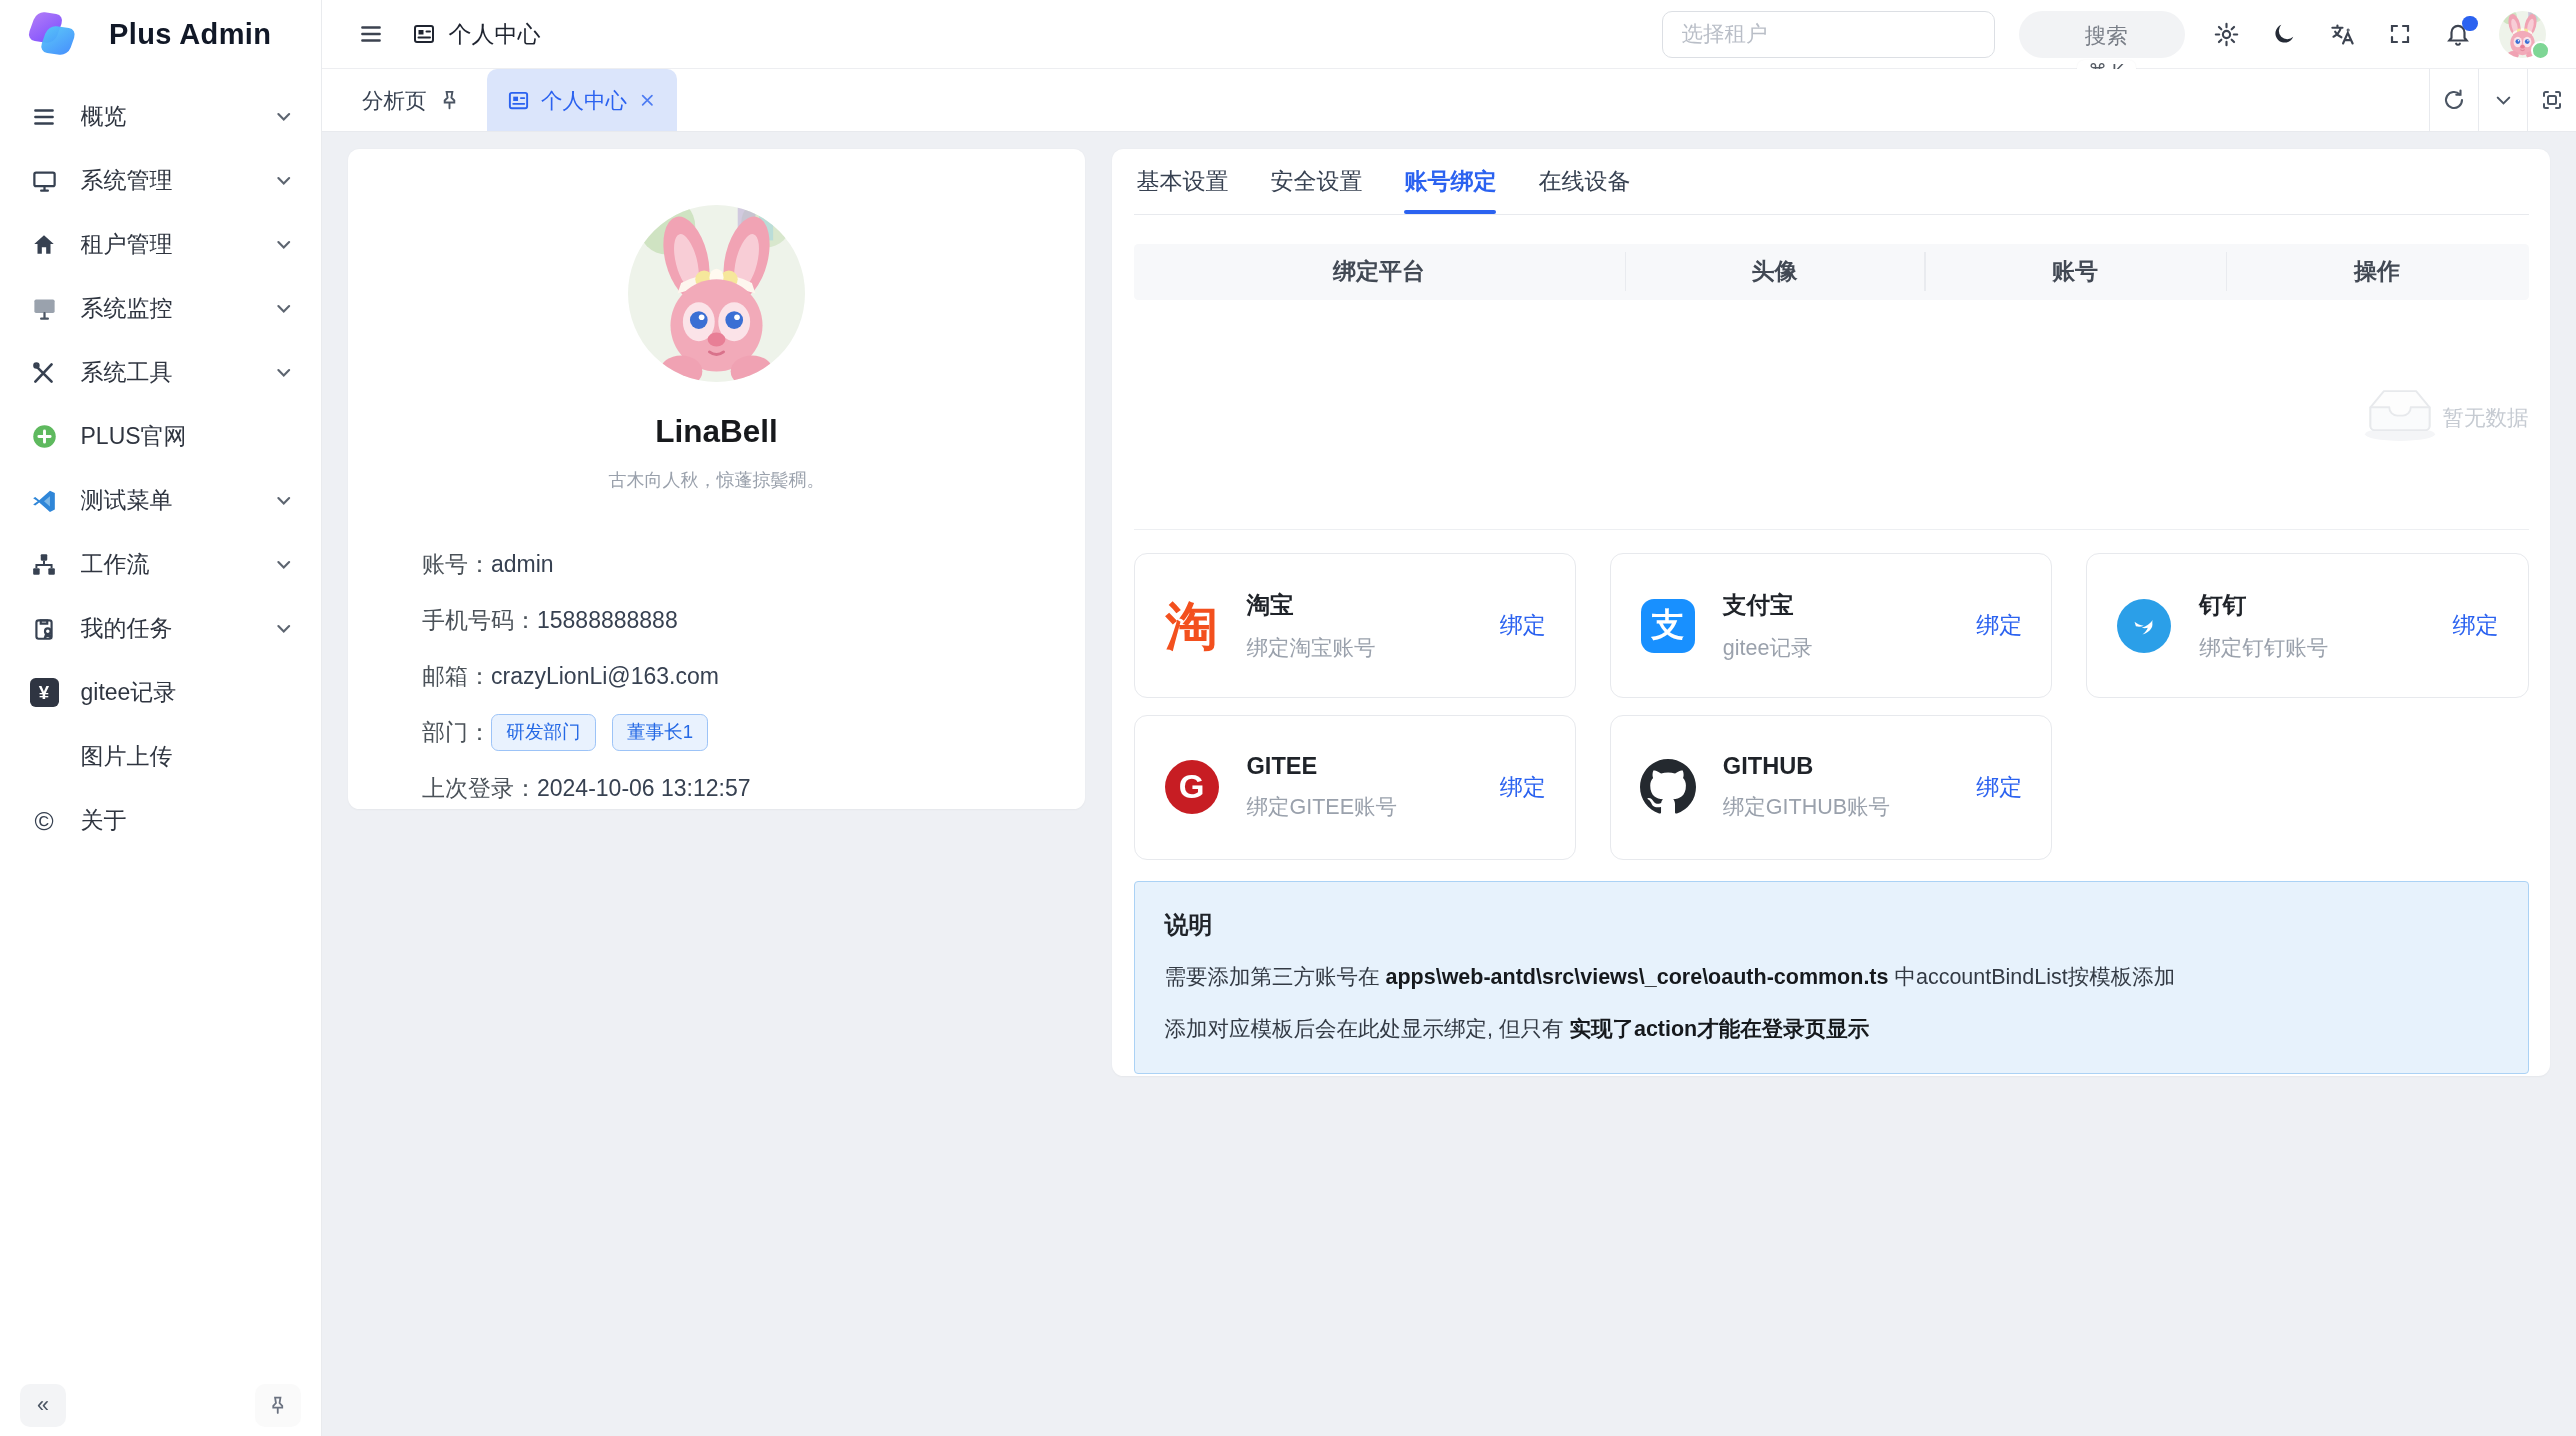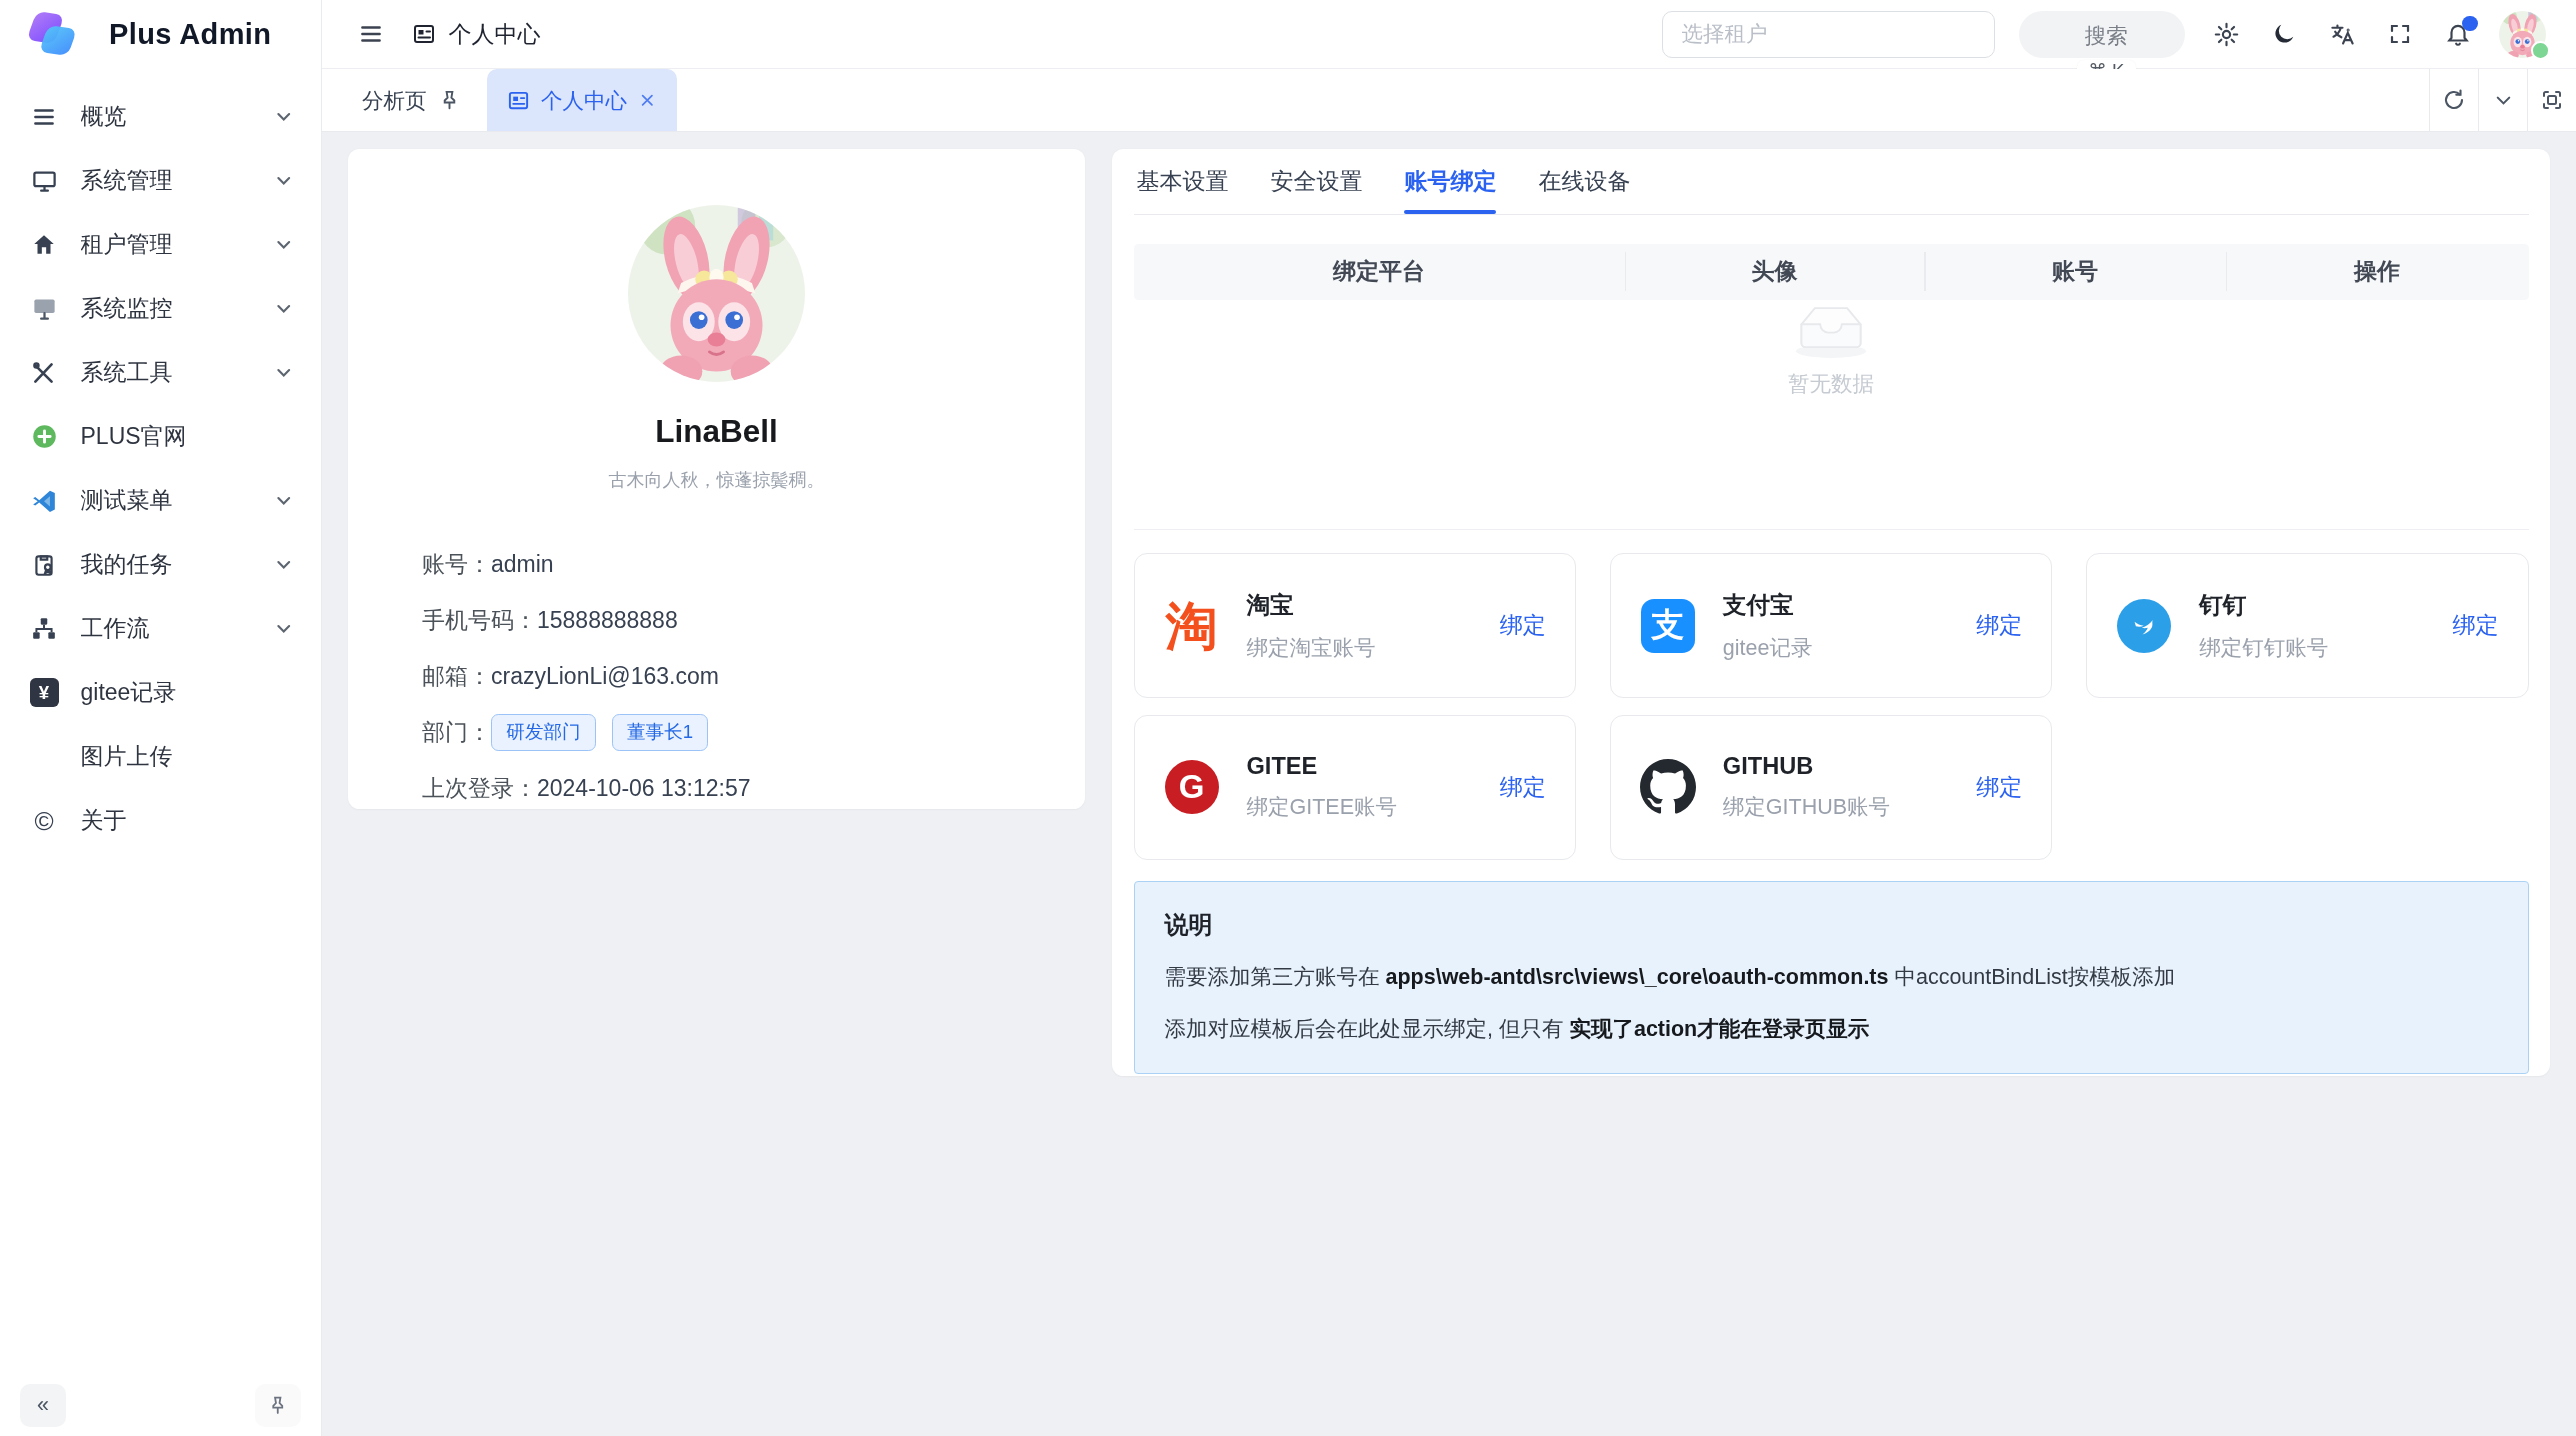--- a/index.html
+++ b/index.html
@@ -83,22 +83,22 @@
   .ptab { font-size:23px; color:#374151; cursor:pointer; position:relative; height:100%; display:flex; align-items:center; }
   .ptab.active { color:#2b62f0; font-weight:600; }
   .ptab.active::after { content:""; position:absolute; left:0; right:0; bottom:-0.7px; height:4.3px; background:#2b62f0; border-radius:2.1px; }
 
   .bind-table { margin-top:29px; }
   .t-head { display:flex; height:56px; background:#f7f8fa; align-items:center; border-radius:4.3px; }
   .t-cell { text-align:center; font-size:23px; color:#424954; font-weight:600; position:relative; }
   .t-cell:nth-child(1){ width:35.2%; } .t-cell:nth-child(2){ width:21.5%; }
   .t-cell:nth-child(3){ width:21.6%; } .t-cell:nth-child(4){ width:21.7%; }
   .t-cell + .t-cell::before { content:""; position:absolute; left:0; top:-3.6px; bottom:-3.6px; width:1.4px; background:#e9ebef; }
-  .t-body { height:230px; border-bottom:1.4px solid #edeff2; display:flex; flex-direction:column;
-    align-items:center; justify-content:flex-start; }
+  .t-body { height:230px; border-bottom:1.4px solid #edeff2; display:flex; flex-direction:row;
+    align-items:center; justify-content:flex-end; }
   .empty-text { font-size:21.5px; color:#c6cbd2; margin-top:7.2px; }
 
   .bind-grid { margin-top:23.6px; display:grid; grid-template-columns:repeat(3,1fr); gap:16.5px 34px; }
   .bind-card { height:145px; border:1.4px solid #e7e9ed; border-radius:13px; display:flex; align-items:center;
     padding:0 29px; gap:27px; background:#fff; }
   .bc-icon { width:56px; height:56px; flex:none; display:flex; align-items:center; justify-content:center; }
   .bc-text { flex:1; min-width:0; }
   .bc-title { font-size:23.6px; font-weight:600; color:#1f2329; margin-bottom:11.4px; }
   .bc-desc { font-size:21.5px; color:#9aa1ac; }
   .bc-action { font-size:23px; color:#2b62f0; cursor:pointer; flex:none; }
@@ -255,45 +255,45 @@
         <span class="mi-label">测试菜单</span>
         <span class="mi-chevron">
             <svg viewBox="0 0 24 24" fill="none" stroke="currentColor" stroke-width="2.4" stroke-linecap="round">
               <path d="M6 9l6 6 6-6"></path>
             </svg>
           </span>
       </div>
 
       <div class="menu-item">
         <span class="mi-icon">
+          <svg width="26" height="26" viewBox="0 0 24 24" fill="#374151">
+              <rect x="9" y="2" width="6" height="6" rx="1"></rect>
+              <rect x="2" y="15" width="6" height="6" rx="1"></rect>
+              <rect x="16" y="15" width="6" height="6" rx="1"></rect>
+              <path d="M12 8v4M5 15v-3h14v3M12 8v4" stroke="#374151" stroke-width="1.8" fill="none"></path>
+            </svg>
+        </span>
+        <span class="mi-label">工作流</span>
+        <span class="mi-chevron">
+            <svg viewBox="0 0 24 24" fill="none" stroke="currentColor" stroke-width="2.4" stroke-linecap="round">
+              <path d="M6 9l6 6 6-6"></path>
+            </svg>
+          </span>
+      </div>
+
+      <div class="menu-item">
+        <span class="mi-icon">
           <svg width="26" height="26" viewBox="0 0 24 24" fill="none" stroke="#374151" stroke-width="2" stroke-linecap="round">
               <rect x="5" y="4" width="14" height="17" rx="2"></rect>
               <path d="M9 4h6v3H9z"></path>
               <circle cx="15.5" cy="14" r="2.6"></circle>
               <path d="M14 16.5l-1 3 2.5-1.2 2.5 1.2-1-3"></path>
             </svg>
         </span>
         <span class="mi-label">我的任务</span>
-        <span class="mi-chevron">
-            <svg viewBox="0 0 24 24" fill="none" stroke="currentColor" stroke-width="2.4" stroke-linecap="round">
-              <path d="M6 9l6 6 6-6"></path>
-            </svg>
-          </span>
-      </div>
-
-      <div class="menu-item">
-        <span class="mi-icon">
-          <svg width="26" height="26" viewBox="0 0 24 24" fill="#374151">
-              <rect x="9" y="2" width="6" height="6" rx="1"></rect>
-              <rect x="2" y="15" width="6" height="6" rx="1"></rect>
-              <rect x="16" y="15" width="6" height="6" rx="1"></rect>
-              <path d="M12 8v4M5 15v-3h14v3M12 8v4" stroke="#374151" stroke-width="1.8" fill="none"></path>
-            </svg>
-        </span>
-        <span class="mi-label">工作流</span>
         <span class="mi-chevron">
             <svg viewBox="0 0 24 24" fill="none" stroke="currentColor" stroke-width="2.4" stroke-linecap="round">
               <path d="M6 9l6 6 6-6"></path>
             </svg>
           </span>
       </div>
 
       <div class="menu-item">
         <span class="mi-icon">
           <span class="gitee-badge">¥</span>

